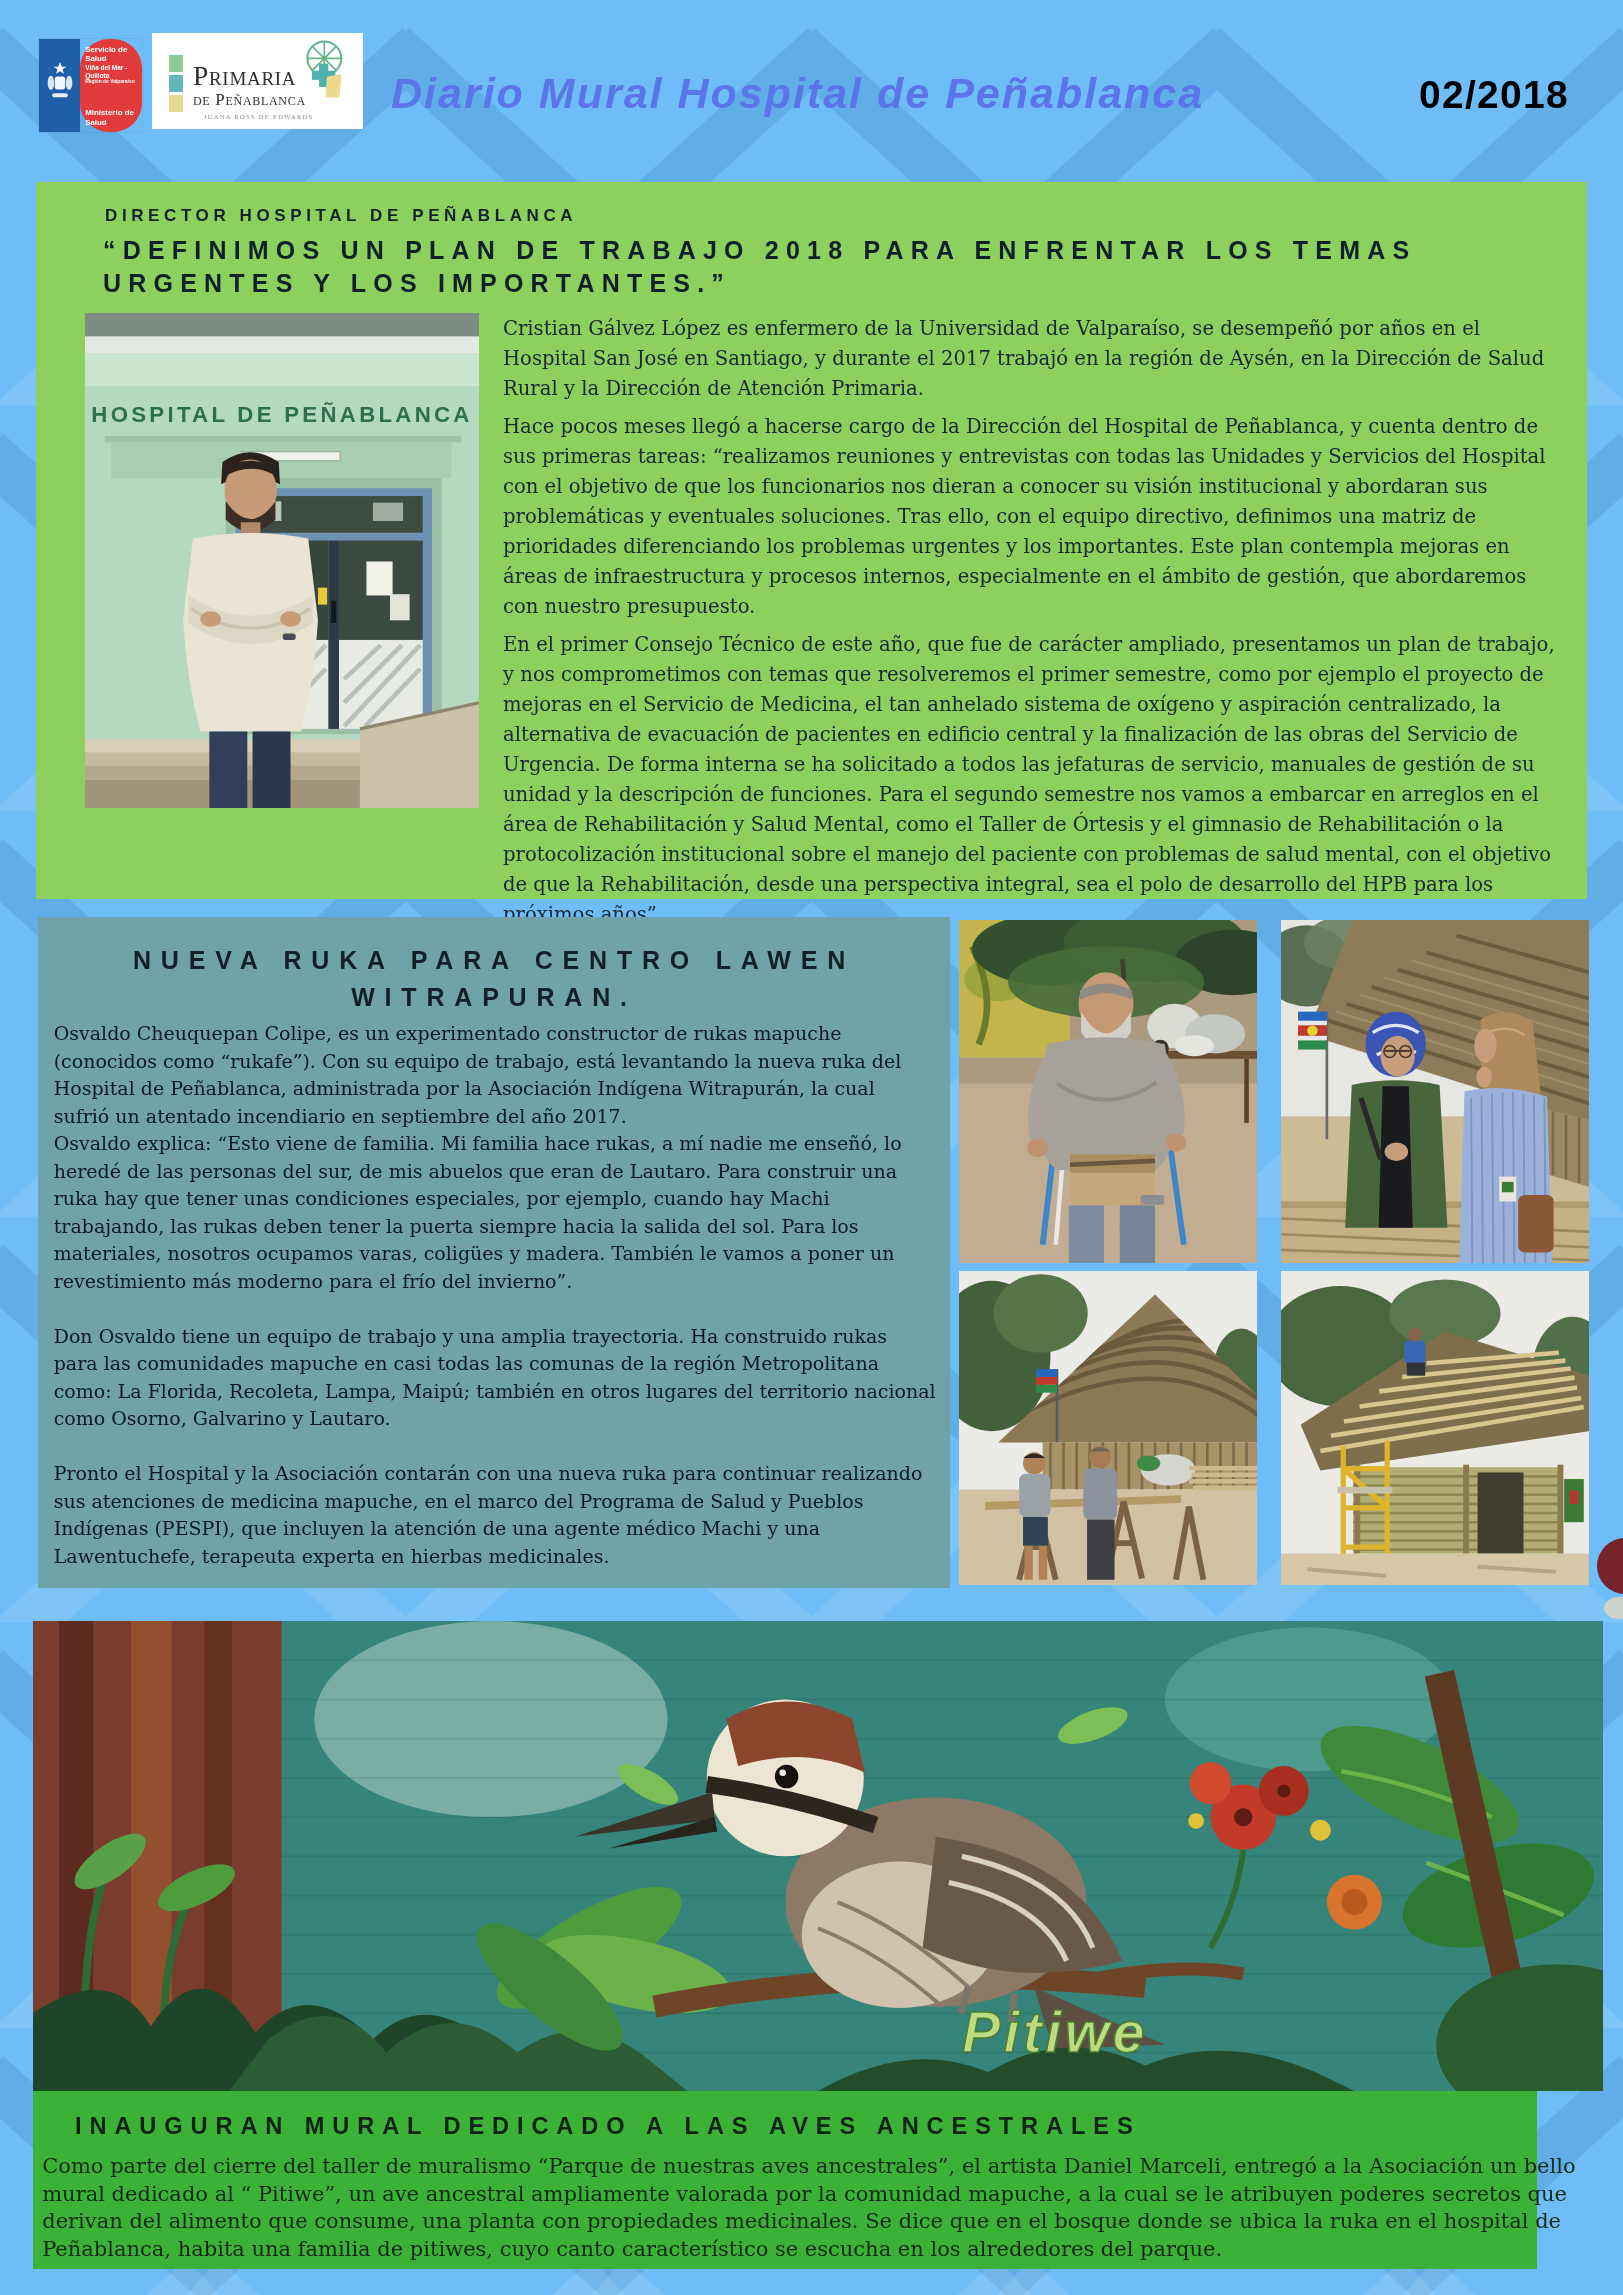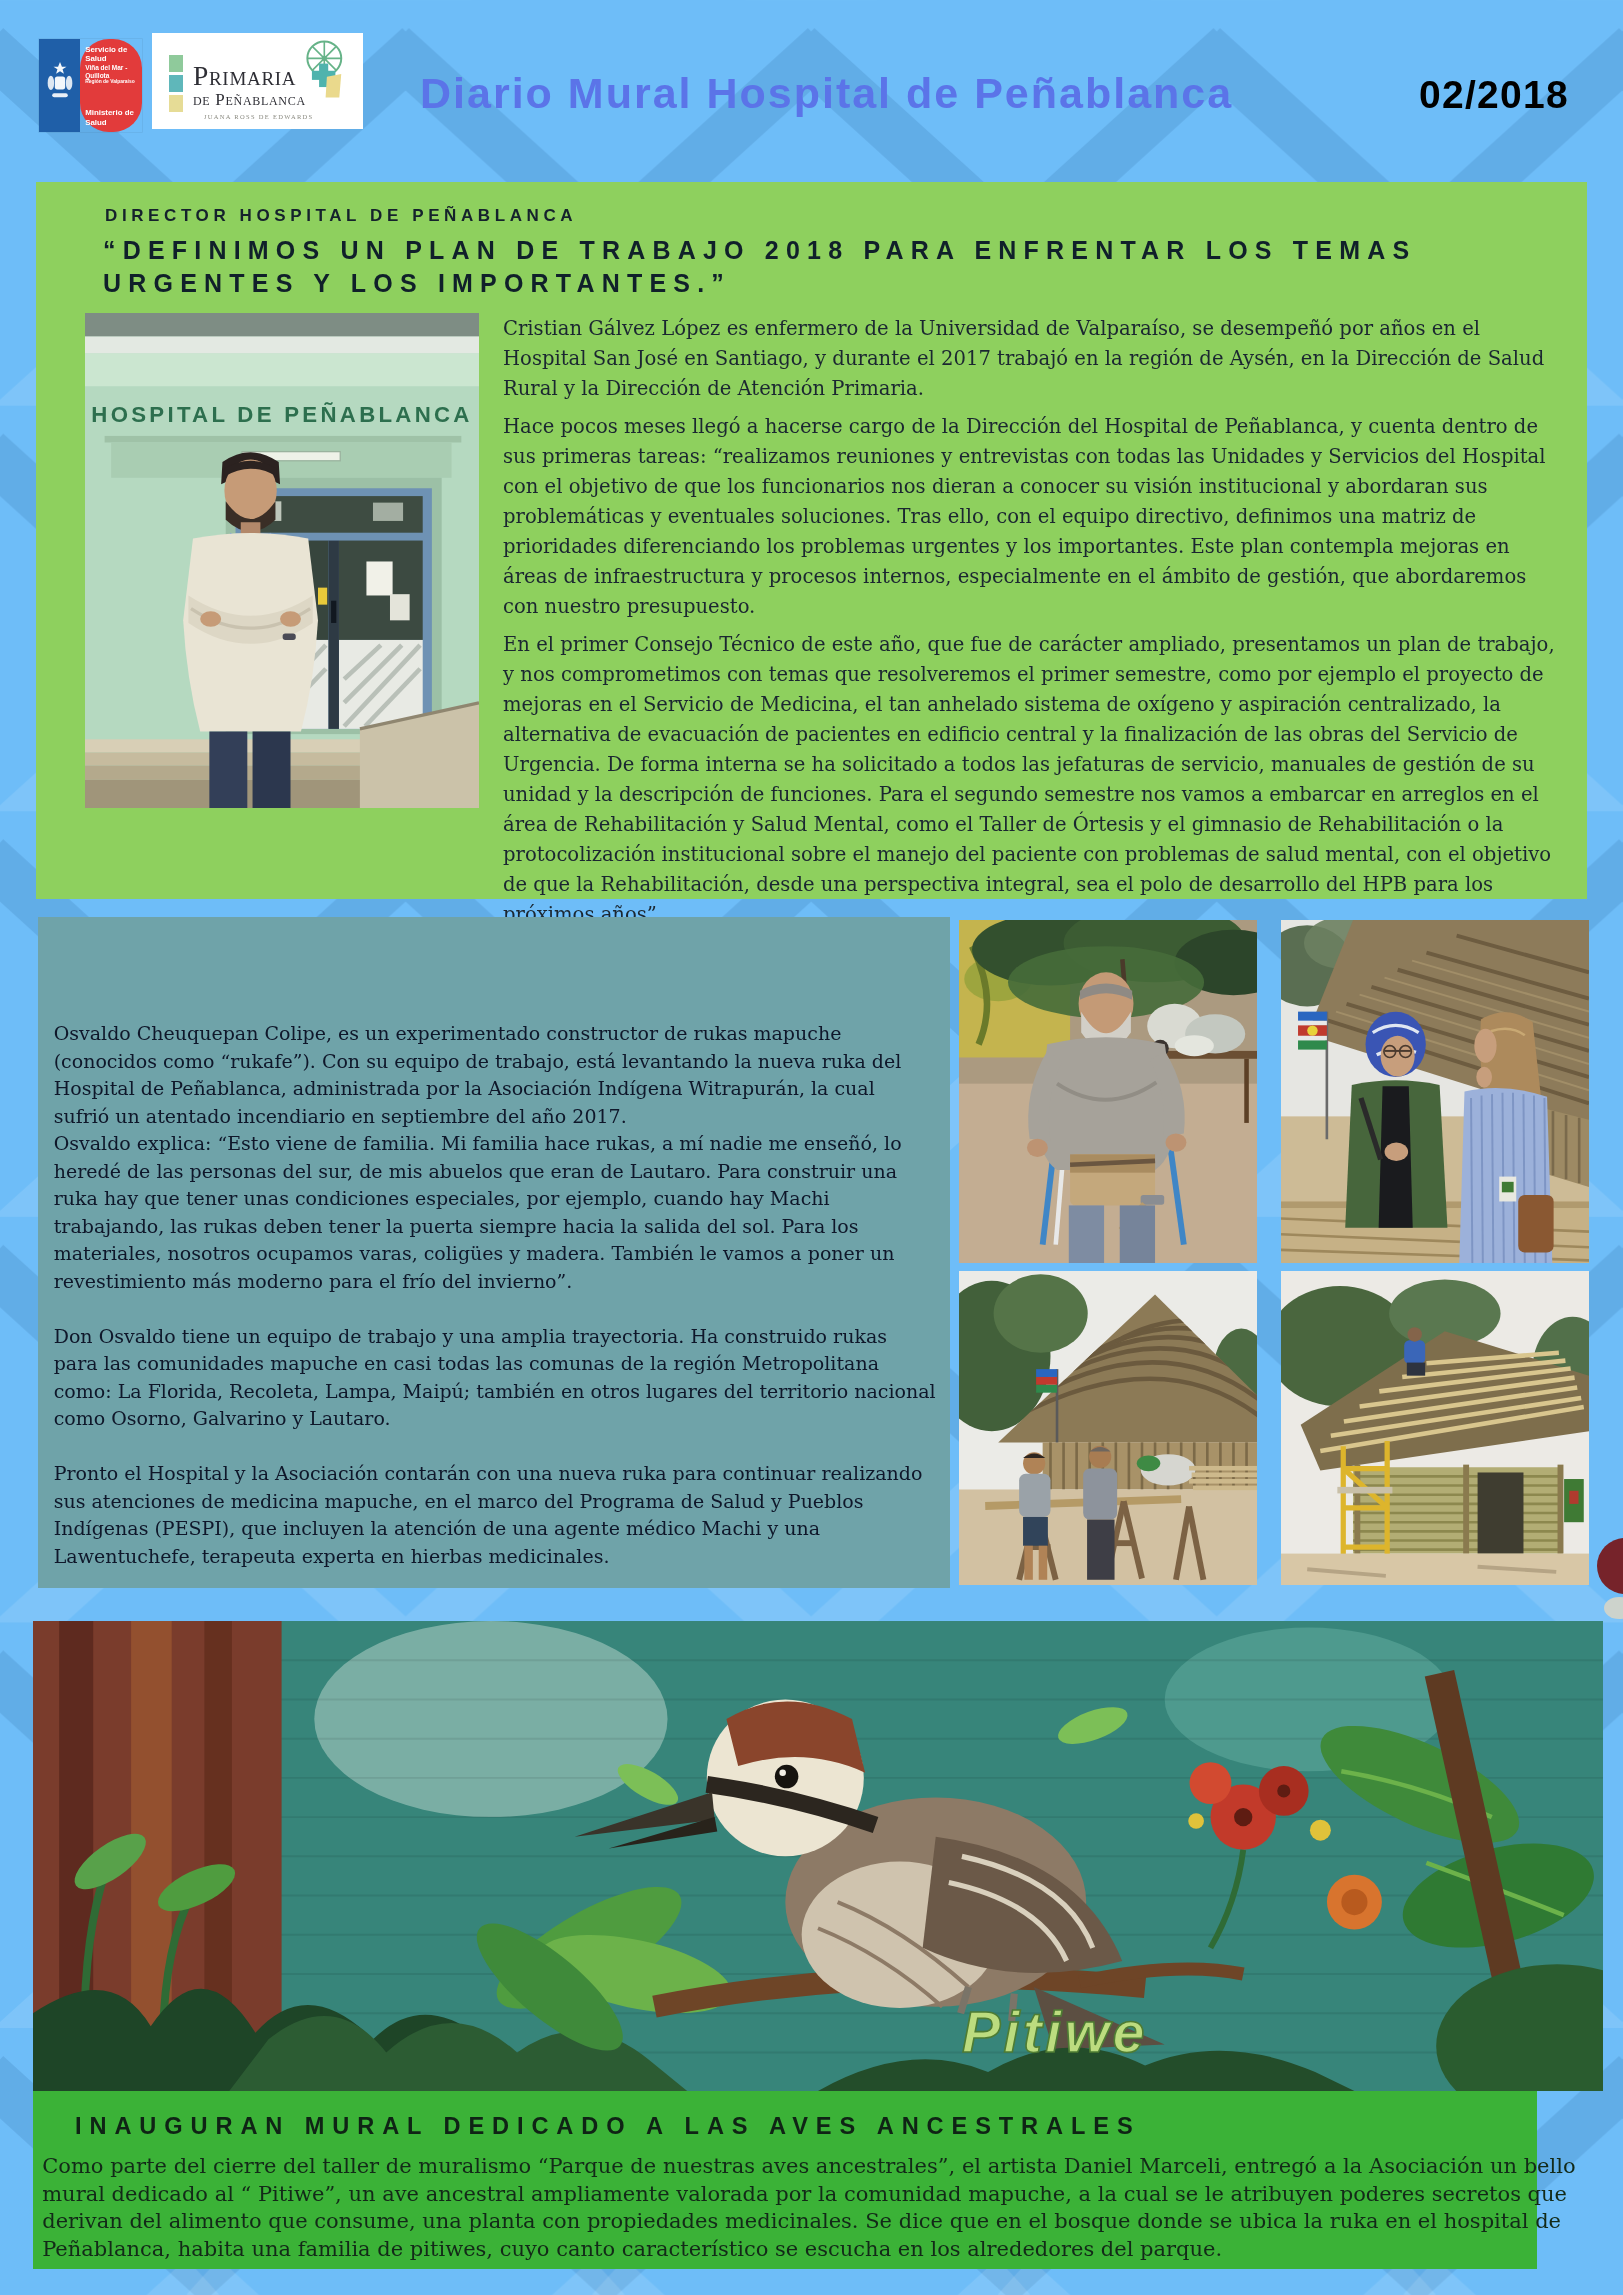--- a/index.html
+++ b/index.html
@@ -19,21 +19,21 @@
   .sq1{top:22px;background:#8fca9b;}
   .sq2{top:42px;background:#5fb7ba;}
   .sq3{top:62px;background:#e6dc96;}
   .hl-name{position:absolute;left:41px;top:29px;font-family:"Liberation Serif",serif;font-variant:small-caps;
            font-size:27.5px;color:#2e2e35;letter-spacing:0.7px;line-height:1;}
   .hl-sub{position:absolute;left:41px;top:58px;font-family:"Liberation Serif",serif;font-variant:small-caps;
           font-size:17px;color:#2e2e35;letter-spacing:0.7px;line-height:1;}
   .hl-tiny{position:absolute;left:52px;top:80px;font-family:"Liberation Serif",serif;font-size:6.5px;
            letter-spacing:1.3px;color:#8a8a80;text-transform:uppercase;}
   .hl-emblem{position:absolute;right:10.5px;top:2.6px;width:60px;height:63px;}
-  .page-title{left:420px;top:69px;margin:0;font-size:43px;font-weight:bold;letter-spacing:2px;color:#5b74e8;white-space:nowrap;}
+  .page-title{left:391px;top:69px;margin:0;font-size:43px;font-weight:bold;letter-spacing:2px;color:#5b74e8;white-space:nowrap;font-style:italic;}
   .page-date{left:1419px;top:73px;font-size:39px;font-weight:600;color:#000000;letter-spacing:1.3px;}
   
   .box1{left:36px;top:182px;width:1551px;height:717px;background:#8ed05e;}
   .kicker{position:absolute;left:69px;top:23.6px;font-size:17px;font-weight:bold;letter-spacing:4.6px;color:#15222c;}
   .headline{position:absolute;left:67px;top:52px;width:1466px;margin:0;font-size:25px;font-weight:bold;
             letter-spacing:7.2px;line-height:33px;color:#10202a;}
   .photo-a{left:49px;top:131px;width:394px;height:495px;}
   .body-a{position:absolute;left:459px;top:124px;width:1073px;font-family:"DejaVu Serif",serif;
           font-size:19.6px;line-height:30px;color:#1b2731;}
   .body-a p{margin:8px;}
@@ -186,20 +186,21 @@
     </svg>
 
     <div class="body-a">
       <p>Cristian Gálvez López es enfermero de la Universidad de Valparaíso, se desempeñó por años en el Hospital San José en Santiago, y durante el 2017 trabajó en la región de Aysén, en la Dirección de Salud Rural y la Dirección de Atención Primaria.</p>
       <p>Hace pocos meses llegó a hacerse cargo de la Dirección del Hospital de Peñablanca, y cuenta dentro de sus primeras tareas: “realizamos reuniones y entrevistas con todas las Unidades y Servicios del Hospital con el objetivo de que los funcionarios nos dieran a conocer su visión institucional y abordaran sus problemáticas y eventuales soluciones. Tras ello, con el equipo directivo, definimos una matriz de prioridades diferenciando los problemas urgentes y los importantes. Este plan contempla mejoras en áreas de infraestructura y procesos internos, especialmente en el ámbito de gestión, que abordaremos con nuestro presupuesto.</p>
       <p>En el primer Consejo Técnico de este año, que fue de carácter ampliado, presentamos un plan de trabajo, y nos comprometimos con temas que resolveremos el primer semestre, como por ejemplo el proyecto de mejoras en el Servicio de Medicina, el tan anhelado sistema de oxígeno y aspiración centralizado, la alternativa de evacuación de pacientes en edificio central y la finalización de las obras del Servicio de Urgencia. De forma interna se ha solicitado a todos las jefaturas de servicio, manuales de gestión de su unidad y la descripción de funciones. Para el segundo semestre nos vamos a embarcar en arreglos en el área de Rehabilitación y Salud Mental, como el Taller de Órtesis y el gimnasio de Rehabilitación o la protocolización institucional sobre el manejo del paciente con problemas de salud mental, con el objetivo de que la Rehabilitación, desde una perspectiva integral, sea el polo de desarrollo del HPB para los próximos años”</p>
     </div>
   </section>
 
   <section class="abs box2">
+    <h2 class="ruka-title"><span>NUEVA RUKA PARA CENTRO LAWEN</span><br><span>WITRAPURAN.</span></h2>
     <div class="body-b">
       <p>Osvaldo Cheuquepan Colipe, es un experimentado constructor de rukas mapuche (conocidos como “rukafe”).  Con su equipo de trabajo, está levantando la nueva ruka del Hospital de Peñablanca, administrada por la Asociación Indígena Witrapurán, la cual sufrió un atentado incendiario en septiembre del año 2017.</p>
       <p>Osvaldo explica: “Esto viene de familia. Mi familia hace rukas, a mí nadie me enseñó, lo heredé de las personas del sur, de mis abuelos que eran de Lautaro. Para construir una ruka hay que tener unas condiciones especiales, por ejemplo, cuando hay Machi trabajando, las rukas deben tener la puerta siempre hacia la salida del sol. Para los materiales, nosotros ocupamos varas, coligües y madera. También le vamos a poner un revestimiento más moderno para el frío del invierno”.</p>
       <p class="sp">Don Osvaldo tiene un equipo de trabajo y una amplia trayectoria. Ha construido rukas para las comunidades mapuche en casi todas las comunas de la región Metropolitana como: La Florida, Recoleta, Lampa, Maipú; también en otros lugares del territorio nacional como Osorno, Galvarino y Lautaro.</p>
       <p class="sp">Pronto el Hospital y la Asociación contarán con una nueva ruka para continuar realizando sus atenciones de medicina mapuche, en el marco del Programa de Salud y Pueblos Indígenas (PESPI), que incluyen la atención de una agente médico Machi y una Lawentuchefe, terapeuta experta en hierbas medicinales.</p>
     </div>
   </section>
 
   <svg class="abs photo-b" viewBox="0 0 456 524" preserveAspectRatio="none">
     <rect width="456" height="524" fill="#c3ad92"></rect>

